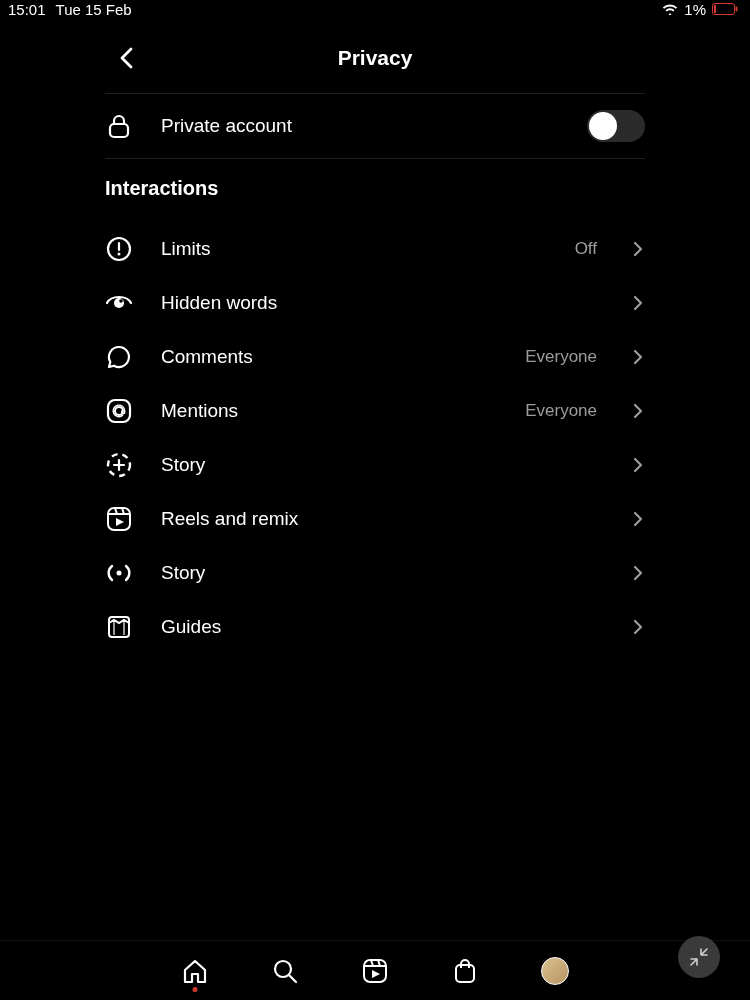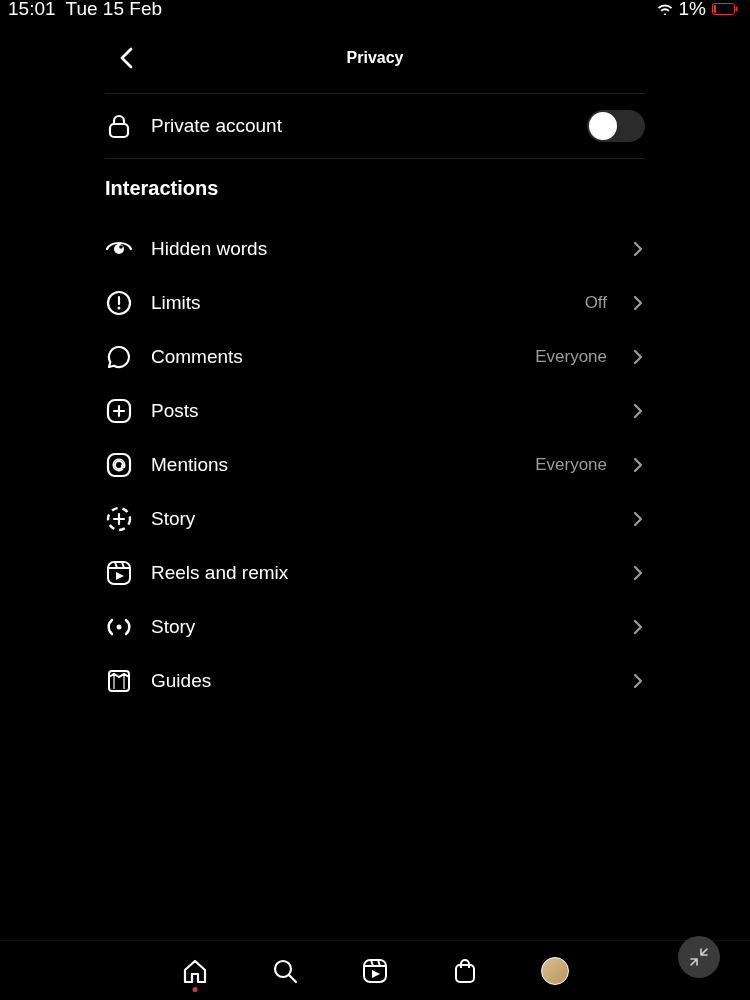--- a/index.html
+++ b/index.html
@@ -1,32 +1,32 @@
 <!DOCTYPE html>
 <html><head>
 <meta charset="utf-8">
 <style>
   * { box-sizing: border-box; margin: 0; padding: 0; }
   html, body { width: 750px; height: 1000px; background: #000; color: #fff; font-family: -apple-system, "Helvetica Neue", Arial, sans-serif; overflow: hidden; }
-  .status-bar { display: flex; justify-content: space-between; align-items: center; padding: 0 12px 4px 8px; font-size: 19px; font-weight: 500; height: 22px; }
+  .status-bar { display: flex; justify-content: space-between; align-items: center; padding: 0 12px 4px 8px; font-size: 15px; font-weight: 500; height: 22px; }
   .status-left { display: flex; gap: 10px; }
   .status-right { display: flex; align-items: center; gap: 6px; }
   .wifi-icon svg, .battery-icon svg { display: block; }
 
   .app { position: absolute; top: 22px; left: 0; right: 0; bottom: 0; display: flex; flex-direction: column; }
   .content-wrap { width: 540px; margin: 0 auto; flex: 1; display: flex; flex-direction: column; min-height: 0; }
 
   .header { position: relative; display: flex; align-items: center; justify-content: center; height: 72px; border-bottom: 1px solid #1f1f1f; }
   .back-btn { position: absolute; left: 6px; top: 50%; transform: translateY(-50%); width: 32px; height: 32px; display:flex; align-items:center; justify-content:center; cursor:pointer; }
-  .header-title { font-size: 16px; font-weight: 700; }
+  .header-title { font-size: 21px; font-weight: 700; }
 
   .section-title { font-size: 20px; font-weight: 700; padding: 18px 0 12px 0; }
   .divider { border-bottom: 1px solid #1f1f1f; }
 
-  .row { display: flex; align-items: center; gap: 18px; padding: 16px 0; cursor: pointer; }
+  .row { display: flex; align-items: center; gap: 28px; padding: 16px 0; cursor: pointer; }
   .row.compact { padding: 13px 0; }
   .row-icon { width: 28px; height: 28px; display:flex; align-items:center; justify-content:center; flex-shrink:0; }
   .row-label { font-size: 19px; font-weight: 400; flex: 1; }
   .row-value { font-size: 17px; color: #9c9c9c; margin-right: 6px; }
   .chevron { width: 14px; height: 14px; display:flex; align-items:center; justify-content:center; color:#9c9c9c; }
 
   .toggle { width: 58px; height: 32px; border-radius: 16px; background:#2b2b2b; position: relative; cursor:pointer; }
   .toggle .knob { position:absolute; top:2px; left:2px; width:28px; height:28px; border-radius:50%; background:#fff; }
 
   .scroll { flex: 1; overflow: hidden; }
@@ -91,83 +91,67 @@
 
       <div class="divider"></div>
 
       <div class="section-title">Interactions</div>
 
       <div style="height:10px"></div>
 
       <div id="rows-container">
   <div class="row compact">
     <div class="row-icon">
+              <svg width="26" height="26" viewBox="0 0 26 26">
+                <circle cx="13" cy="13" r="11" fill="none" stroke="#fff" stroke-width="2.2"></circle>
+                <line x1="13" y1="7" x2="13" y2="14" stroke="#fff" stroke-width="2.2" stroke-linecap="round"></line>
+                <circle cx="13" cy="18" r="1.5" fill="#fff"></circle>
+              </svg>
+            </div>
+    <div class="row-label">Limits</div>
+    <div class="row-value">Off</div>
+    <div class="chevron">
+      <svg width="10" height="16" viewBox="0 0 10 16">
+                <path d="M2 2 L8 8 L2 14" stroke="#9c9c9c" stroke-width="2.2" fill="none" stroke-linecap="round" stroke-linejoin="round"></path>
+              </svg>
+    </div>
+  </div>
+
+  <div class="row compact">
+    <div class="row-icon">
               <svg width="28" height="20" viewBox="0 0 28 20">
                 <path d="M2 10 C6 2 22 2 26 10" fill="none" stroke="#fff" stroke-width="2.2" stroke-linecap="round"></path>
                 <circle cx="14" cy="10" r="5" fill="#fff"></circle>
                 <circle cx="16" cy="8" r="1.8" fill="#000"></circle>
               </svg>
             </div>
     <div class="row-label">Hidden words</div>
 
     <div class="chevron">
       <svg width="10" height="16" viewBox="0 0 10 16">
                 <path d="M2 2 L8 8 L2 14" stroke="#9c9c9c" stroke-width="2.2" fill="none" stroke-linecap="round" stroke-linejoin="round"></path>
               </svg>
     </div>
   </div>
 
   <div class="row compact">
     <div class="row-icon">
               <svg width="26" height="26" viewBox="0 0 26 26">
-                <circle cx="13" cy="13" r="11" fill="none" stroke="#fff" stroke-width="2.2"></circle>
-                <line x1="13" y1="7" x2="13" y2="14" stroke="#fff" stroke-width="2.2" stroke-linecap="round"></line>
-                <circle cx="13" cy="18" r="1.5" fill="#fff"></circle>
-              </svg>
-            </div>
-    <div class="row-label">Limits</div>
-    <div class="row-value">Off</div>
-    <div class="chevron">
-      <svg width="10" height="16" viewBox="0 0 10 16">
-                <path d="M2 2 L8 8 L2 14" stroke="#9c9c9c" stroke-width="2.2" fill="none" stroke-linecap="round" stroke-linejoin="round"></path>
-              </svg>
-    </div>
-  </div>
-
-  <div class="row compact">
-    <div class="row-icon">
-              <svg width="26" height="26" viewBox="0 0 26 26">
                 <path d="M13 3 a10 10 0 1 0 5 18.7 L23 23 L21.7 18 A10 10 0 0 0 13 3 Z" fill="none" stroke="#fff" stroke-width="2.2" stroke-linejoin="round" transform="scale(-1,1) translate(-26,0)"></path>
               </svg>
             </div>
     <div class="row-label">Comments</div>
     <div class="row-value">Everyone</div>
     <div class="chevron">
       <svg width="10" height="16" viewBox="0 0 10 16">
                 <path d="M2 2 L8 8 L2 14" stroke="#9c9c9c" stroke-width="2.2" fill="none" stroke-linecap="round" stroke-linejoin="round"></path>
               </svg>
     </div>
   </div>
 
-  <div class="row compact">
-    <div class="row-icon">
-              <svg width="26" height="26" viewBox="0 0 26 26">
-                <rect x="2" y="2" width="22" height="22" rx="7" fill="none" stroke="#fff" stroke-width="2.2"></rect>
-                <line x1="13" y1="8" x2="13" y2="18" stroke="#fff" stroke-width="2.2" stroke-linecap="round"></line>
-                <line x1="8" y1="13" x2="18" y2="13" stroke="#fff" stroke-width="2.2" stroke-linecap="round"></line>
-              </svg>
-            </div>
-    <div class="row-label">Posts</div>
-
-    <div class="chevron">
-      <svg width="10" height="16" viewBox="0 0 10 16">
-                <path d="M2 2 L8 8 L2 14" stroke="#9c9c9c" stroke-width="2.2" fill="none" stroke-linecap="round" stroke-linejoin="round"></path>
-              </svg>
-    </div>
-  </div>
 
   <div class="row compact">
     <div class="row-icon">
               <svg width="26" height="26" viewBox="0 0 26 26">
                 <rect x="2" y="2" width="22" height="22" rx="7" fill="none" stroke="#fff" stroke-width="2.2"></rect>
                 <circle cx="13" cy="13" r="4" fill="none" stroke="#fff" stroke-width="2"></circle>
                 <path d="M17 13 v2 a2 2 0 0 0 4 0 v-2 a8 8 0 1 0 -3 6.2" fill="none" stroke="#fff" stroke-width="2" stroke-linecap="round" transform="scale(0.72) translate(5,5)"></path>
               </svg>
             </div>
     <div class="row-label">Mentions</div>

